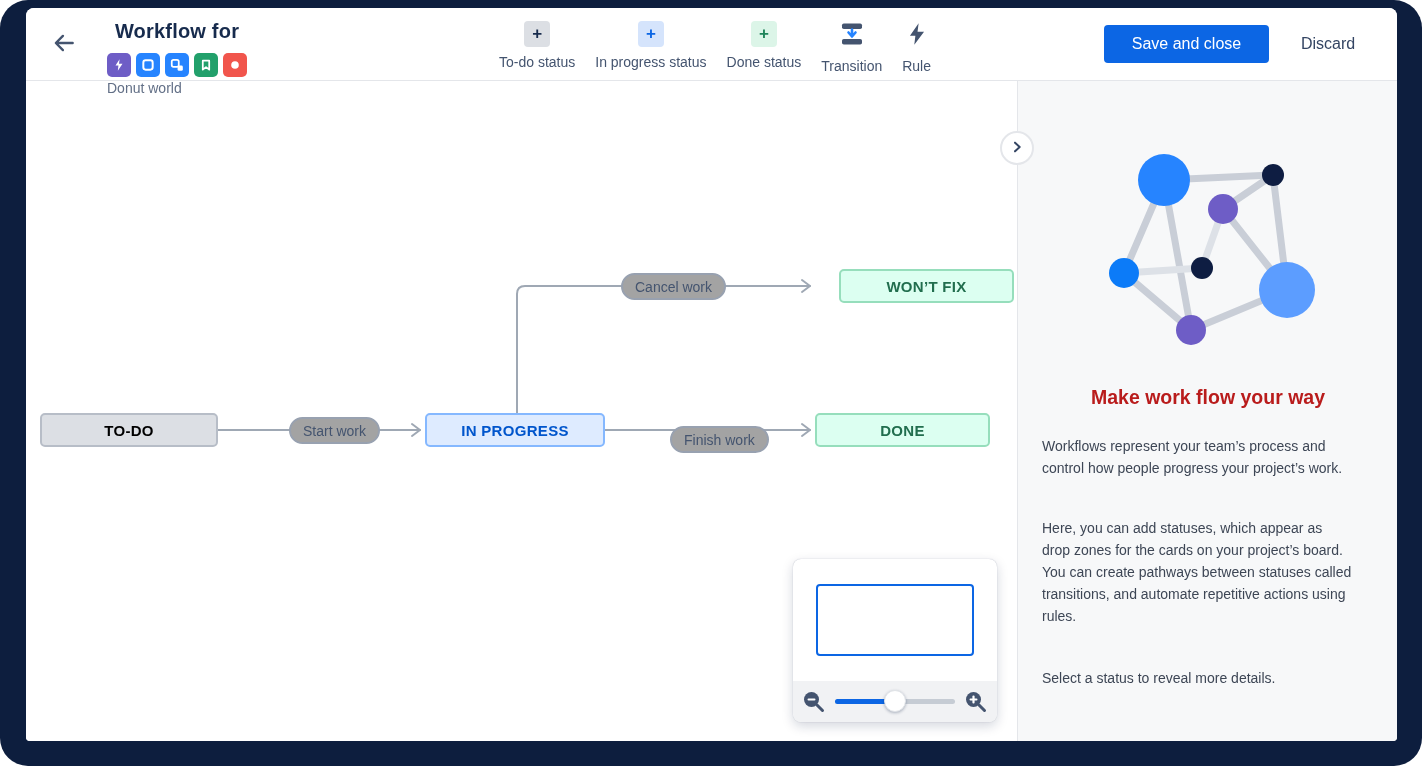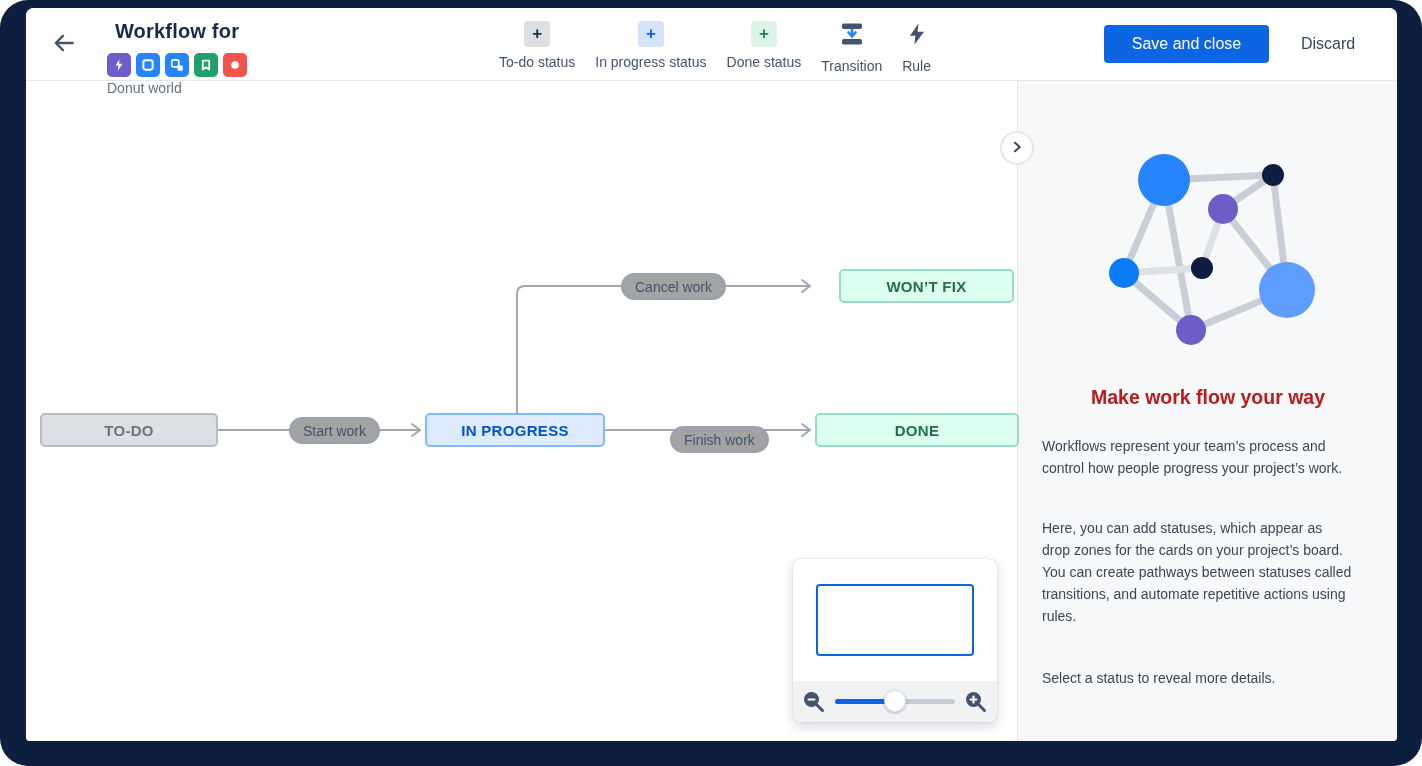--- a/index.html
+++ b/index.html
@@ -28,21 +28,21 @@
   .chip-done { background:#dcf5e8; color:#1f845a; }
   .tool-label { font-size:14px; color:var(--toolbar-text,#44546f); white-space:nowrap; }
 
   .save-btn { position:absolute; left:1078px; top:17px; width:165px; height:38px; background:var(--accent,#0c66e4); color:#fff; border:none; border-radius:4px; font-size:16px; font-weight:500; font-family:inherit; cursor:pointer; }
   .discard-btn { position:absolute; left:1263px; top:17px; height:38px; padding:0 12px; background:transparent; color:#344563; border:none; font-size:16px; font-weight:500; font-family:inherit; cursor:pointer; }
 
   
   .canvas { position:absolute; left:0; top:73px; width:991px; height:660px; background:#fff; }
   .edges-svg { position:absolute; inset:0; z-index:0; }
   .status-node { position:absolute; height:34px; border-radius:5px; border:2px solid; display:flex; align-items:center; justify-content:center; font-size:15px; font-weight:700; letter-spacing:.3px; z-index:2; cursor:pointer; }
-  .node-todo { background:var(--todo-bg,#dcdfe4); border-color:#b7bdc7; color:#737373; }
+  .node-todo { background:var(--todo-bg,#dcdfe4); border-color:#b7bdc7; color:#000000; }
   .node-inprogress { background:var(--inprogress-bg,#deebff); border-color:#85b8ff; color:#0055cc; }
   .node-done { background:var(--done-bg,#dcfff1); border-color:#96debc; color:#216e4e; }
   .transition-pill { position:absolute; height:27px; padding:0 12px; background:#a3a3a3; border:2px solid #98a1b0; border-radius:14px; display:flex; align-items:center; font-size:14px; color:#44546f; z-index:2; cursor:pointer; white-space:nowrap; }
 
   
   .collapse-btn { position:absolute; left:974px; top:123px; width:34px; height:34px; border-radius:50%; background:#fff; border:2px solid #e4e6ea; z-index:6; display:flex; align-items:center; justify-content:center; cursor:pointer; }
 
   
   .minimap { position:absolute; left:767px; top:478px; width:204px; height:163px; background:#fff; border-radius:8px; box-shadow:0 0 1px rgba(9,30,66,.31), 0 4px 12px rgba(9,30,66,.18); z-index:3; }
   .mini-viewport { position:absolute; left:23px; top:25px; width:158px; height:72px; border:2px solid var(--accent,#0c66e4); border-radius:4px; background:#fff; cursor:move; }
@@ -155,21 +155,21 @@
           <path d="M386 343 L394 349 L386 355"></path>
           <path d="M579 349 H784"></path>
           <path d="M776 343 L784 349 L776 355"></path>
           <path d="M491 332 L491 213 Q491 205 499 205 L784 205"></path>
           <path d="M776 199 L784 205 L776 211"></path>
         </g>
       </svg>
 
       <div class="status-node node-todo" style="left:14px; top:332px; width:178px;">TO-DO</div>
       <div class="status-node node-inprogress" style="left:399px; top:332px; width:180px;">IN PROGRESS</div>
-      <div class="status-node node-done" style="left:789px; top:332px; width:204px;">DONE</div>
+      <div class="status-node node-done" style="left:789px; top:332px; width:175px;">DONE</div>
       <div class="status-node node-done" style="left:789px; top:188px; width:175px;margin-left:24px;">WON’T FIX</div>
 
       <div class="transition-pill" style="left:263px; top:336px;">Start work</div>
       <div class="transition-pill" style="left:644px; top:345px;">Finish work</div>
       <div class="transition-pill" style="left:595px; top:192px;">Cancel work</div>
 
       <div class="minimap">
         <div class="mini-viewport"></div>
         <div class="mini-strip">
           <button class="mag-btn mag-out">

